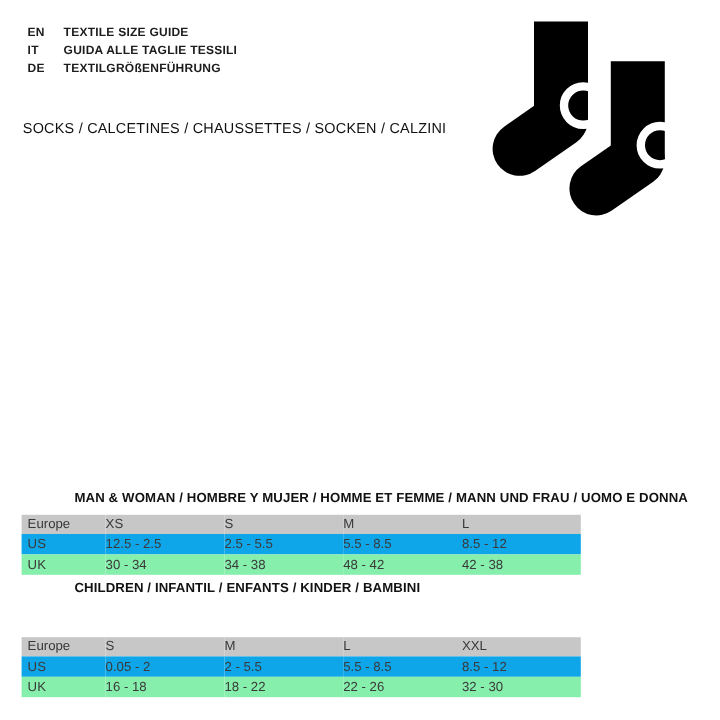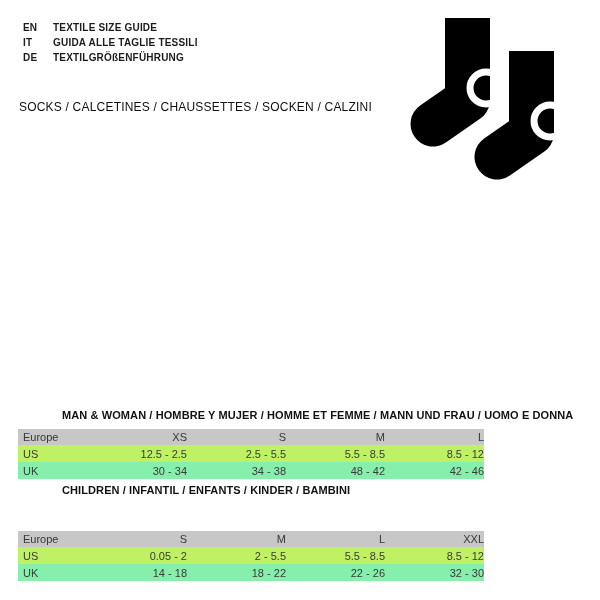--- a/index.html
+++ b/index.html
@@ -48,28 +48,28 @@
     border-collapse:collapse; border-spacing:0;
     table-layout:fixed;
     font-size:11px; color:#3a3a3a;
   }
   .t1 { top:429px; }
   .t2 { top:531px; }
   col.c0 { width:70px; }
   col.c  { width:99px; }
   .size-table th, .size-table td {
     padding:0; margin:0; border:0;
-    text-align:right; vertical-align:middle;
+    text-align:left; vertical-align:middle;
     font-weight:normal;
     white-space:nowrap;
   }
   .size-table .lbl { text-align:left; padding-left:5px; }
   tr.thead { height:16px; background:#c7c7c7; }
   tr.thead th { color:#383838; }
-  tr.row-a { height:17px; background:#bef264; }
+  tr.row-a { height:17px; background:#0ea5e9; }
   tr.row-b { height:17px; background:#86efac; }
 </style>
 </head>
 <body>
 
 <div class="lang-block abs">
   <div class="lang-row">
     <span class="lang-code">EN</span>
     <span class="lang-text">TEXTILE SIZE GUIDE</span>
   </div>
@@ -121,21 +121,21 @@
       <td>12.5 - 2.5</td>
       <td>2.5 - 5.5</td>
       <td>5.5 - 8.5</td>
       <td>8.5 - 12</td>
     </tr>
     <tr class="row-b">
       <td class="lbl">UK</td>
       <td>30 - 34</td>
       <td>34 - 38</td>
       <td>48 - 42</td>
-      <td>42 - 46</td>
+      <td>42 - 38</td>
     </tr>
   </tbody>
 </table>
 
 <div class="table-title t2-title abs">CHILDREN / INFANTIL / ENFANTS / KINDER / BAMBINI</div>
 <table class="size-table t2">
   <colgroup>
       <col class="c0">
       <col class="c">
       <col class="c">
@@ -152,19 +152,19 @@
     </tr>
     <tr class="row-a">
       <td class="lbl">US</td>
       <td>0.05 - 2</td>
       <td>2 - 5.5</td>
       <td>5.5 - 8.5</td>
       <td>8.5 - 12</td>
     </tr>
     <tr class="row-b">
       <td class="lbl">UK</td>
-      <td>14 - 18</td>
+      <td>16 - 18</td>
       <td>18 - 22</td>
       <td>22 - 26</td>
       <td>32 - 30</td>
     </tr>
   </tbody>
 </table>
 
 </body></html>

